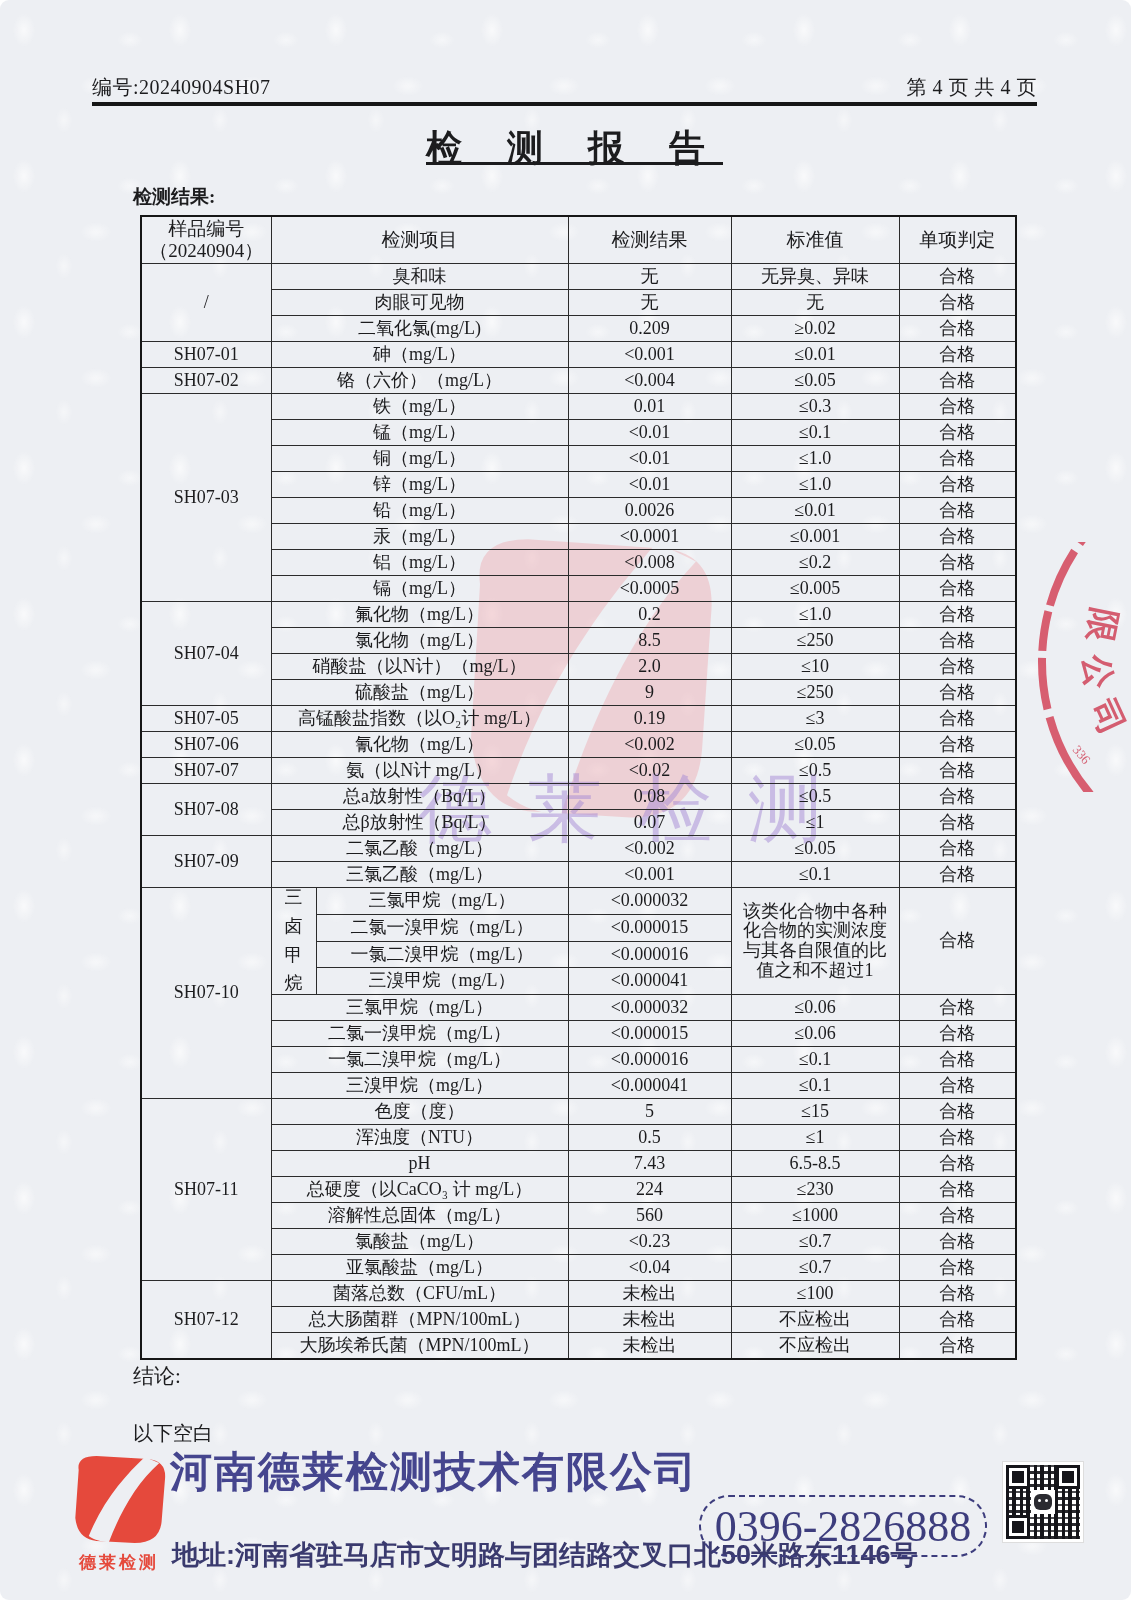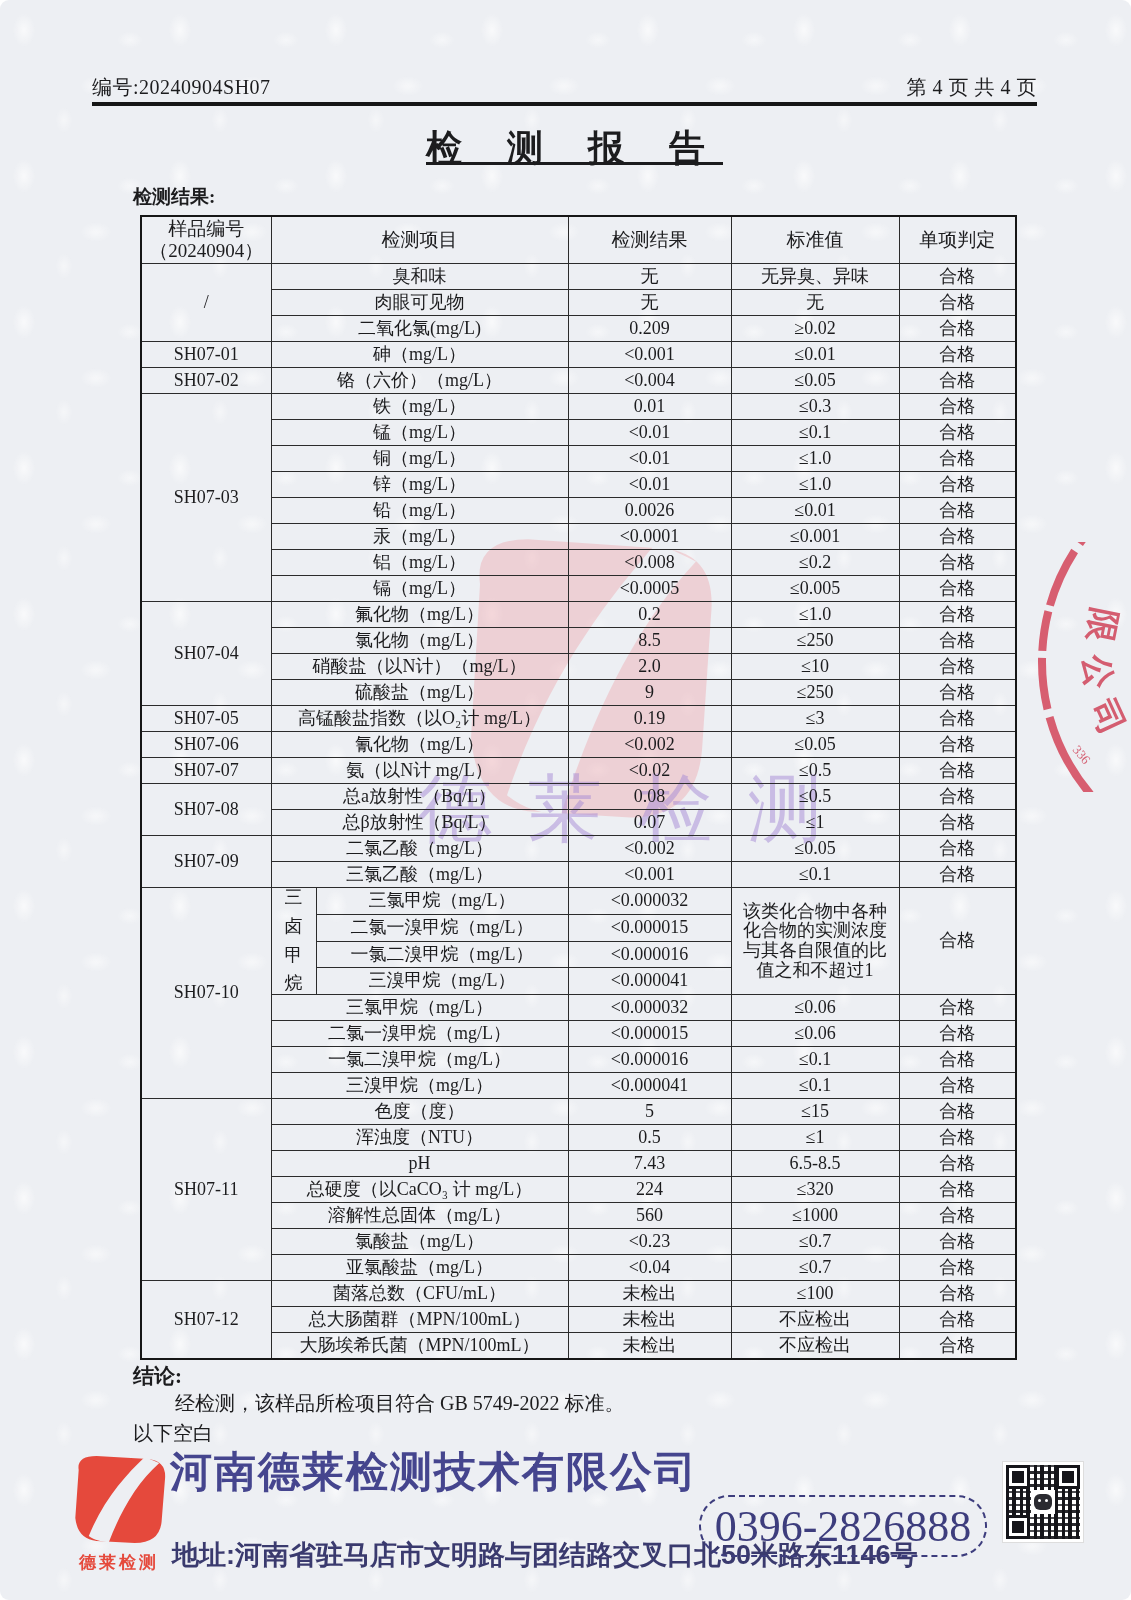--- a/index.html
+++ b/index.html
@@ -29,21 +29,21 @@
                  border-collapse:collapse;table-layout:fixed;background:transparent;}
   #results-table th,#results-table td{border:1px solid #2b2b2b;text-align:center;
                  vertical-align:middle;padding:0 2px;overflow:hidden;}
   #results-table{border:2px solid #161616;}
   #results-table th{height:46px;font-size:19px;font-weight:normal;line-height:1.15;}
   #results-table td{height:25px;font-size:18px;line-height:1.1;}
   td.std-multi{font-size:16.5px;line-height:1.38;margin-left:17px;}
   td.vlabel{font-size:18px;}
   td.vlabel .vstack{display:flex;flex-direction:column;align-items:center;gap:9px;}
   
-  .concl-label{position:absolute;top:1362px;left:133px;font-size:21px;font-weight:bold;}
+  .concl-label{position:absolute;top:1362px;left:133px;font-size:21px;font-weight:normal;}
   .concl-text{position:absolute;top:1390px;left:175px;font-size:20px;}
   .blank-note{position:absolute;top:1420px;left:133px;font-size:20px;}
   
   .stamp{position:absolute;left:1012px;top:542px;width:119px;height:250px;z-index:5;
          overflow:hidden;opacity:.88;}
   
   .logo-mark{position:absolute;left:63px;top:1450px;width:112px;height:100px;}
   .logo-text{position:absolute;left:52px;top:1551px;width:134px;text-align:center;
              font-size:17px;font-weight:bold;letter-spacing:3px;color:#e5493c;}
   .company{position:absolute;left:170px;top:1444px;font-size:42px;font-weight:bold;
@@ -330,21 +330,21 @@
         </tr>
         <tr>
           <td colspan="2">pH</td>
           <td>7.43</td>
           <td>6.5-8.5</td>
           <td>合格</td>
         </tr>
         <tr>
           <td colspan="2">总硬度（以CaCO₃ 计 mg/L）</td>
           <td>224</td>
-          <td>≤320</td>
+          <td>≤230</td>
           <td>合格</td>
         </tr>
         <tr>
           <td colspan="2">溶解性总固体（mg/L）</td>
           <td>560</td>
           <td>≤1000</td>
           <td>合格</td>
         </tr>
         <tr>
           <td colspan="2">氯酸盐（mg/L）</td>
@@ -374,21 +374,20 @@
         <tr>
           <td colspan="2">大肠埃希氏菌（MPN/100mL）</td>
           <td>未检出</td>
           <td>不应检出</td>
           <td>合格</td>
         </tr>
       </tbody>
     </table>
 
   <div class="concl-label">结论:</div>
-  <div class="concl-text">经检测，该样品所检项目符合 GB 5749-2022 标准。</div>
   <div class="blank-note">以下空白</div>
 
   <svg class="stamp" viewBox="0 0 119 250">
     <circle cx="235" cy="120" r="205" fill="none" stroke="#d54b5f" stroke-width="8" stroke-dasharray="70 6 34 5 88 8 52 7 40 6 60 9"></circle>
     <path id="sealTextPath" d="M132,-3 A160,160 0 0 0 132,243" fill="none"></path>
     <text font-size="34" fill="#d1495e" letter-spacing="16" font-weight="bold">
       <textPath href="#sealTextPath" startOffset="30%">限公司</textPath>
     </text>
     <text x="60" y="208" font-size="13" fill="#d1495e" transform="rotate(50 60 208)">336</text>
   </svg>

